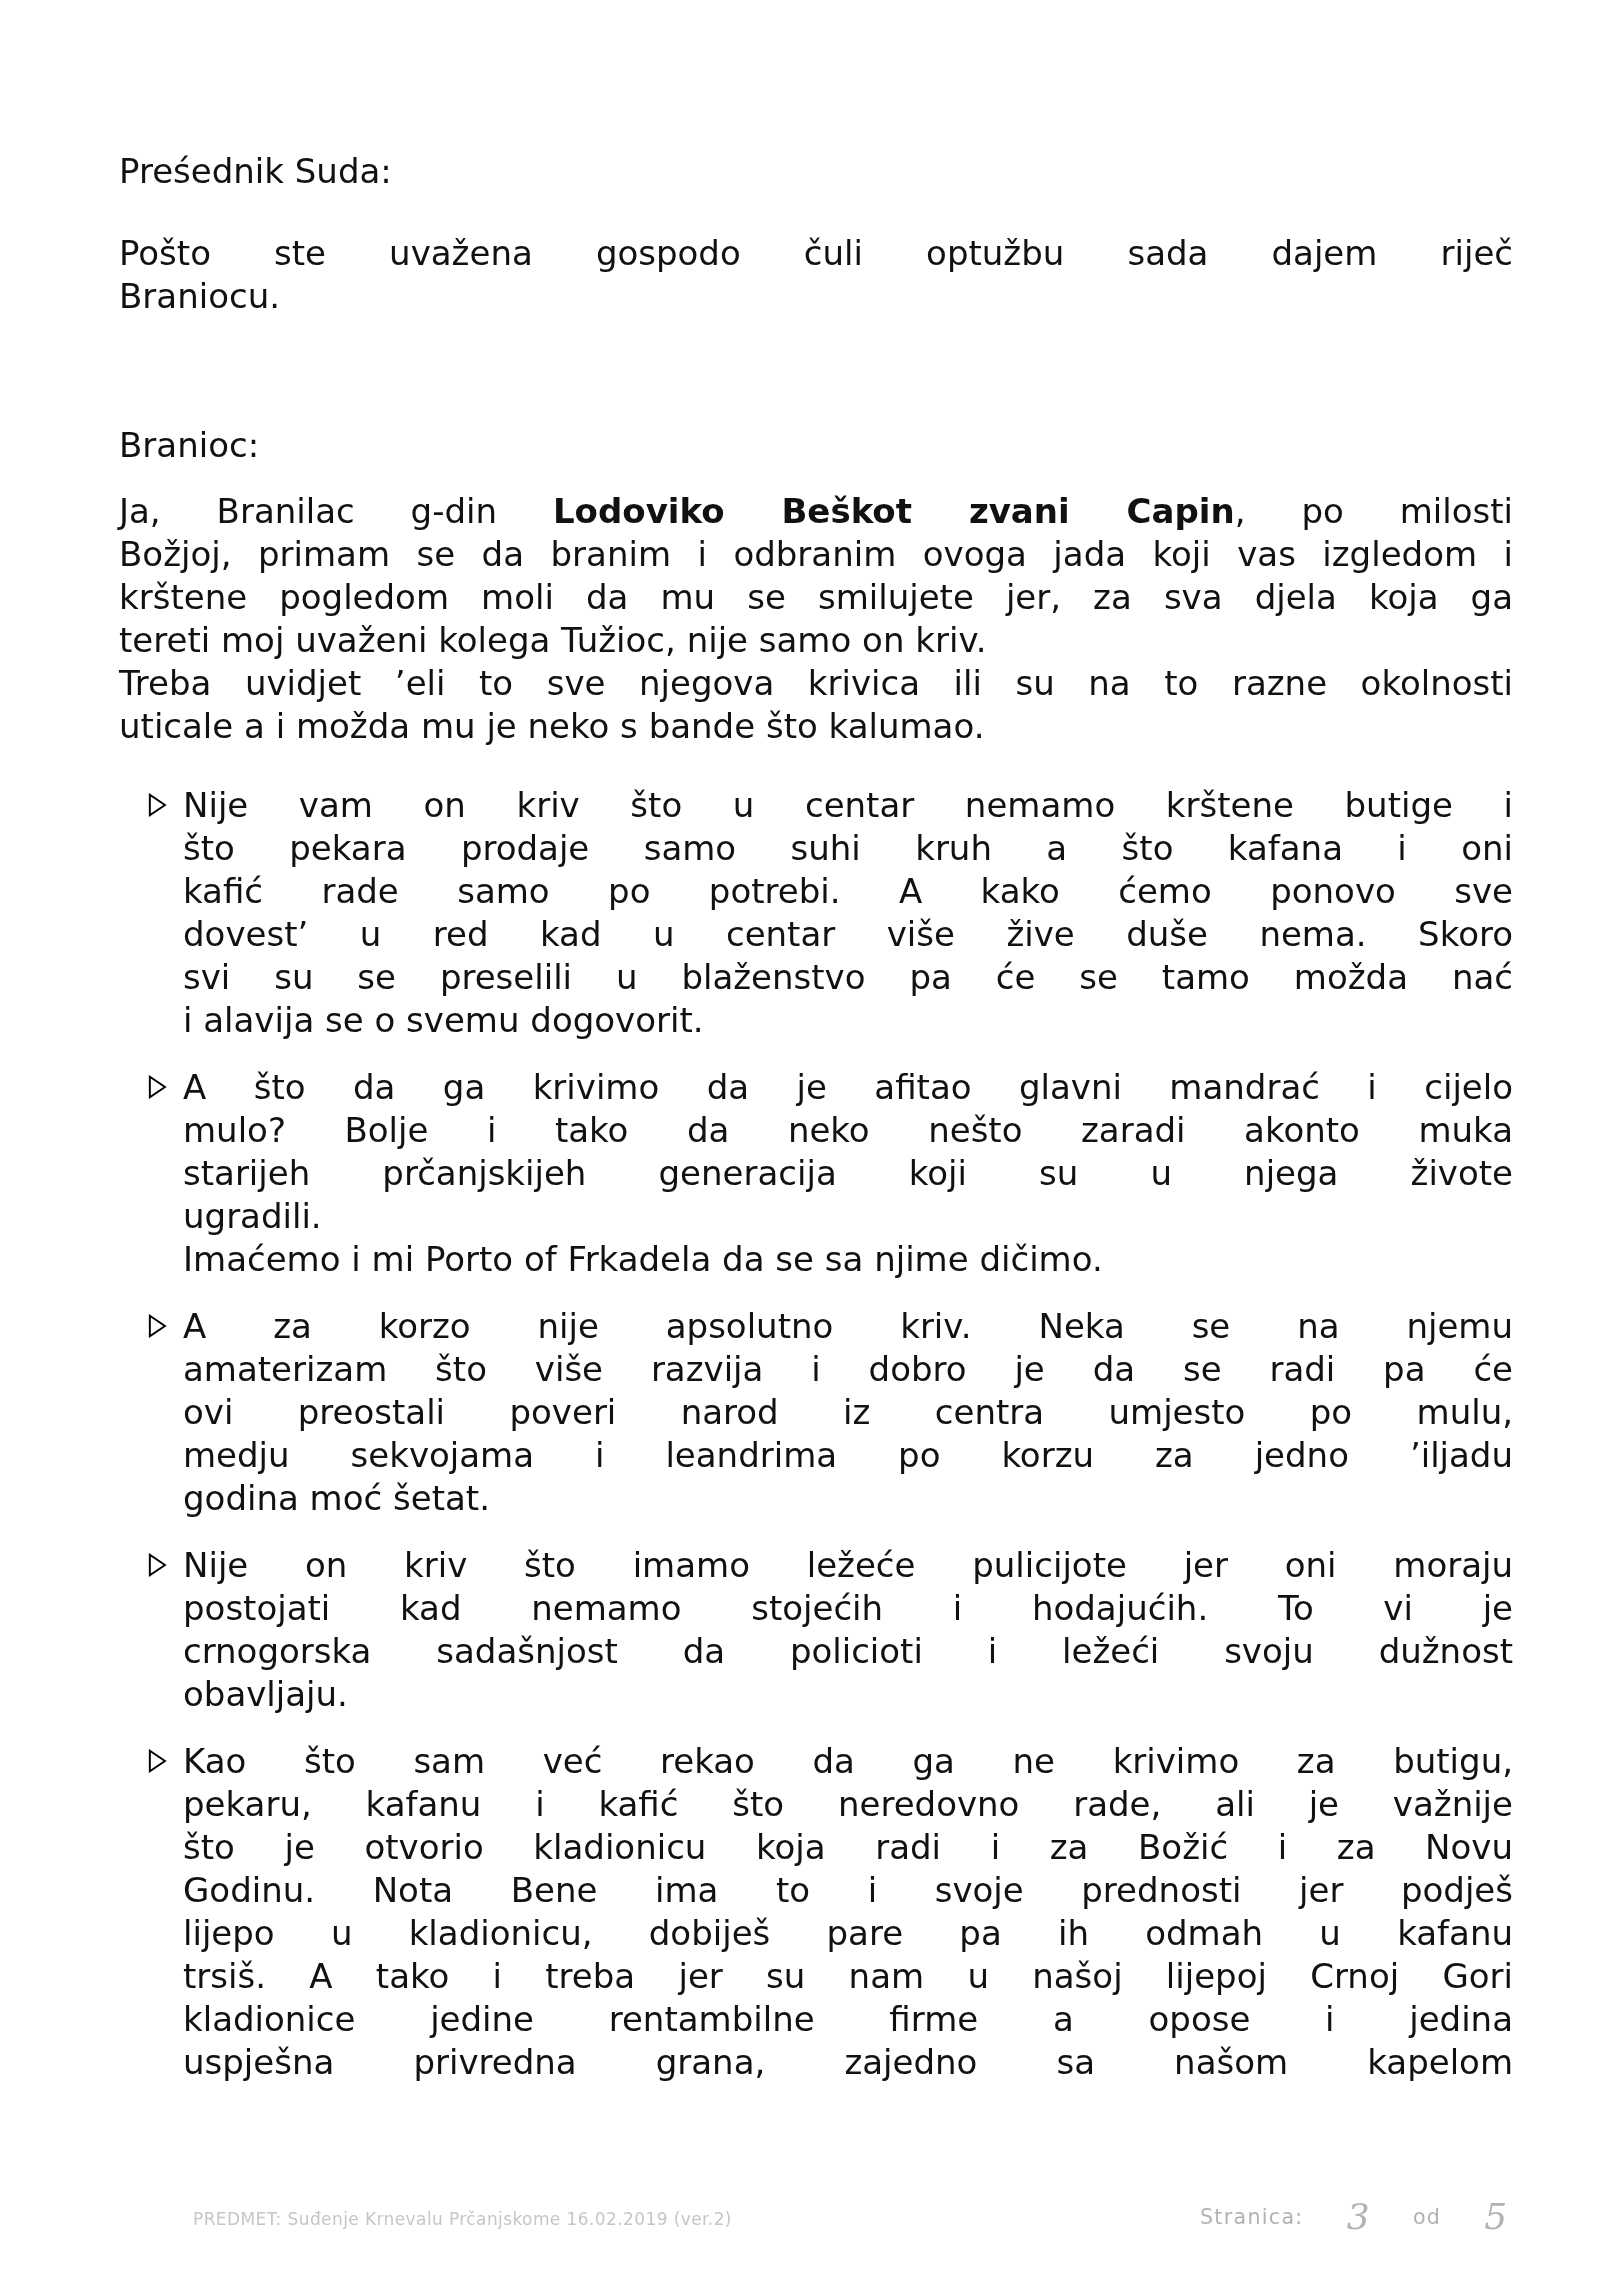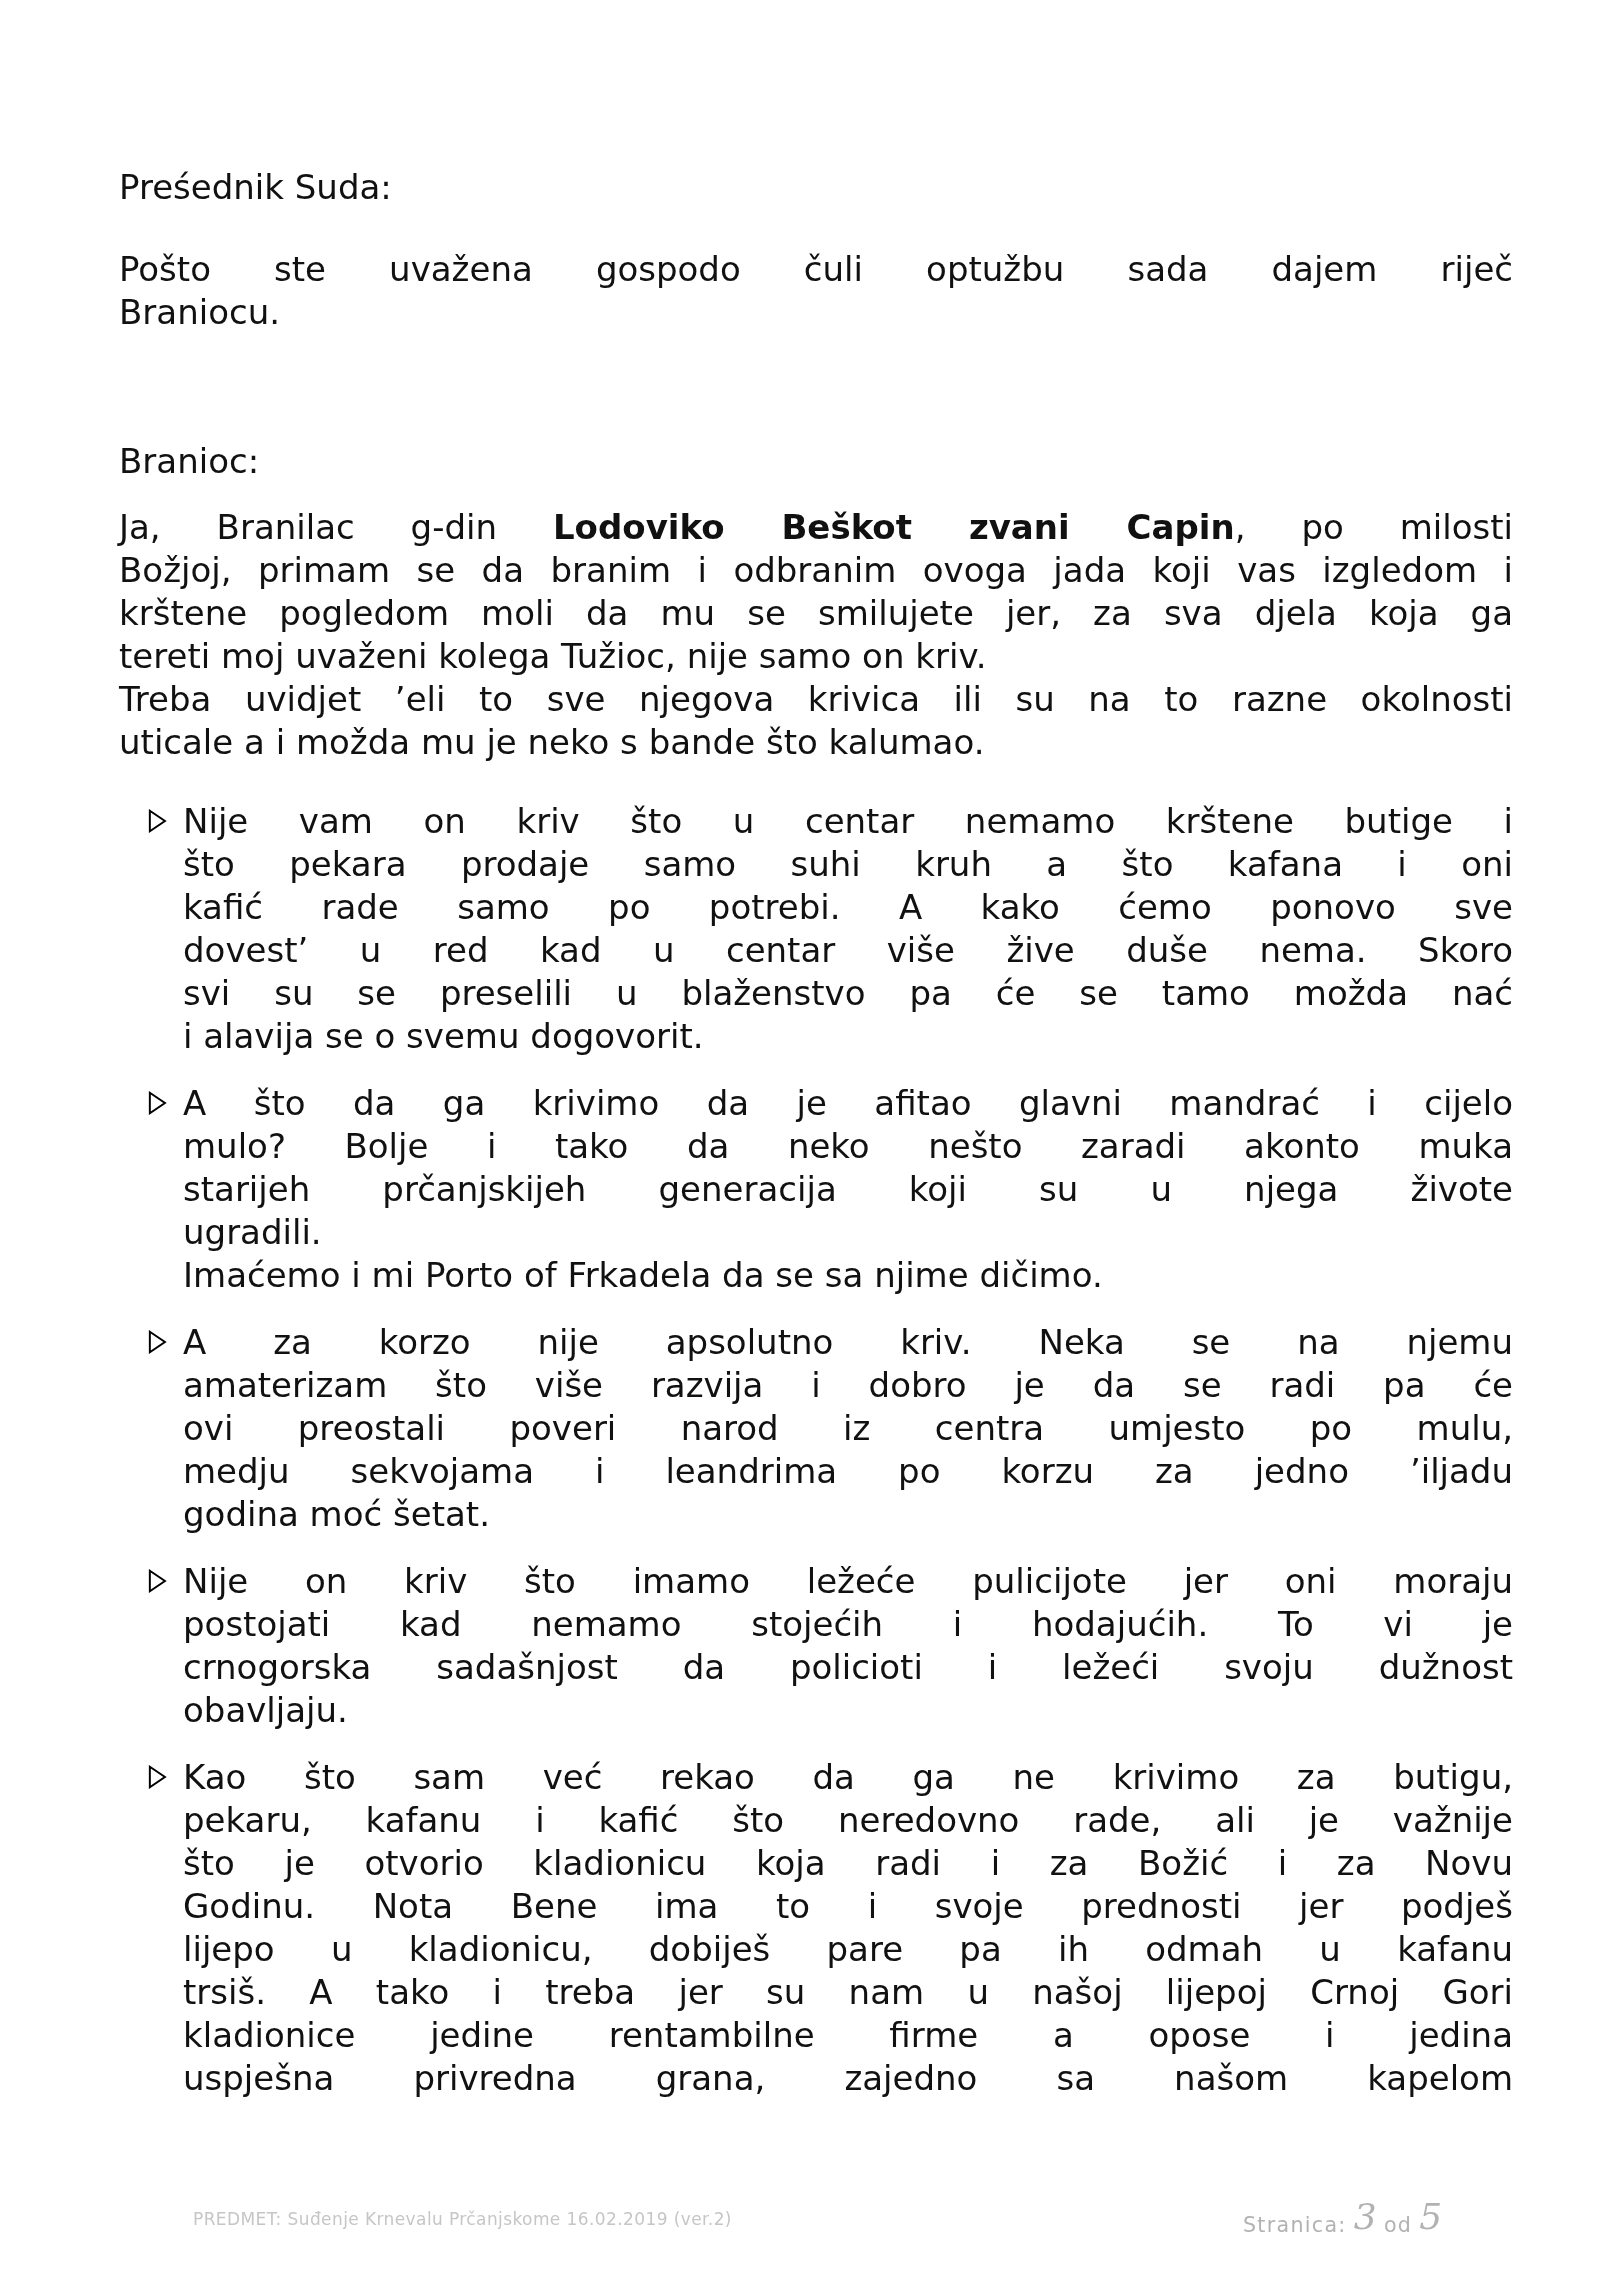--- a/index.html
+++ b/index.html
@@ -8,21 +8,21 @@
     width: 1620px;
     height: 2293px;
     background: #ffffff;
     font-family: "DejaVu Sans", "Liberation Sans", sans-serif;
     color: #111111;
     overflow: hidden;
   }
   .content {
     position: absolute;
     left: 119px;
-    top: 166px;
+    top: 150px;
     width: 1394px;
     font-size: 34px;
     line-height: 43px;
   }
   .line {
     text-align: justify;
     text-align-last: justify;
   }
   .line.nojust {
     text-align: left;
@@ -54,28 +54,29 @@
     position: absolute;
     left: 193px;
     top: 2209px;
     font-size: 17px;
     letter-spacing: 0.4px;
     color: #c6c6c6;
     white-space: nowrap;
   }
   .footer-right {
     position: absolute;
-    left: 1243px;
+    left: 1200px;
     top: 2196px;
     display: inline-flex;
-    align-items: flex-end;
+    align-items: center;
     color: #b2b2b2;
     font-size: 20.6px;
     letter-spacing: 1.3px;
     white-space: nowrap;
+    gap: 36px;
   }
   .footer-right .pagenum {
     font-family: "DejaVu Serif", "Liberation Serif", serif;
     font-style: italic;
     font-size: 36px;
     letter-spacing: 0;
     margin: 0 7.2px;
     color: #b2b2b2;
   }
 </style>

